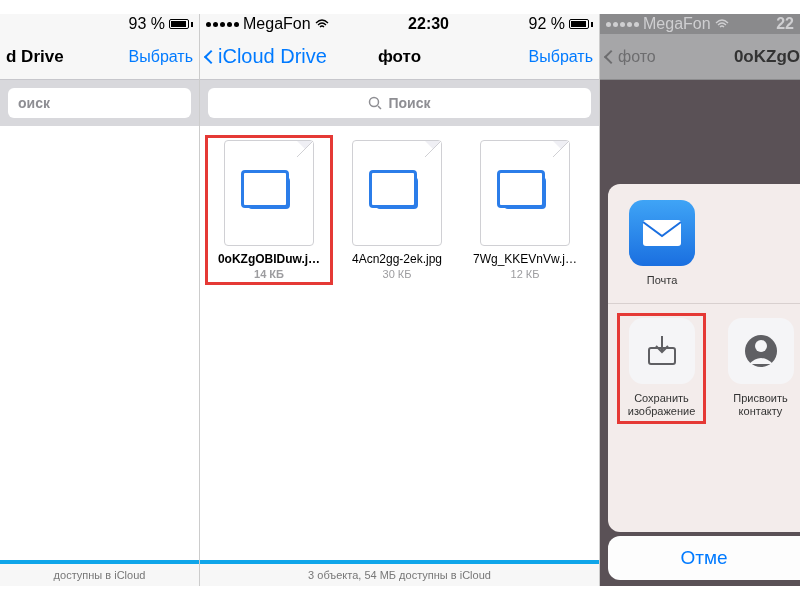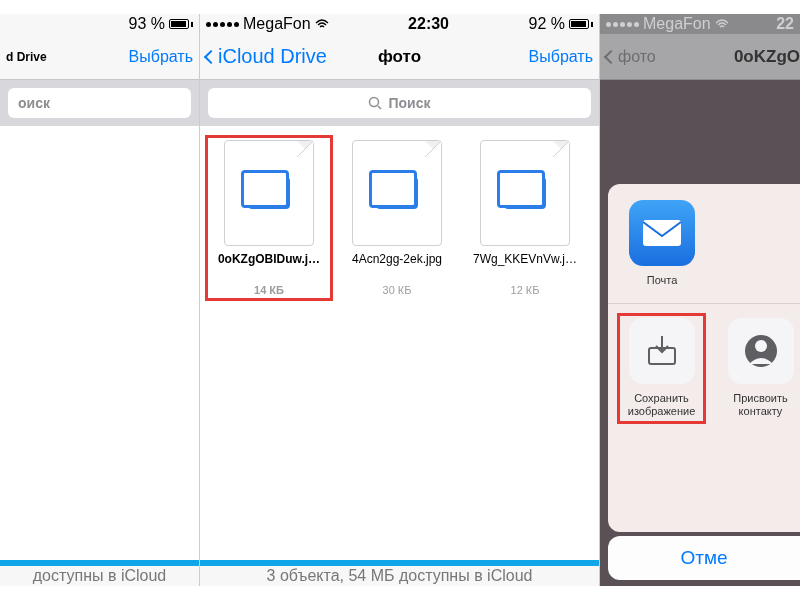--- a/index.html
+++ b/index.html
@@ -19,39 +19,39 @@
   .batt { display: inline-flex; align-items: center; gap: 2px; }
   .batt-body { width: 20px; height: 10px; border: 1px solid #000; border-radius: 2px; position: relative; }
   .batt-fill { position: absolute; left: 1px; top: 1px; bottom: 1px; width: 85%; background: #000; }
   .batt-tip { width: 2px; height: 5px; background: #000; }
 
   .nav { height: 46px; background: #f7f7f7; border-bottom: 1px solid #c7c7cc; display: flex; align-items: center; padding: 0 6px; position: relative; }
   .nav .back { color: #007aff; font-size: 20px; display: flex; align-items: center; gap: 2px; }
   .nav .title { position: absolute; left: 50%; transform: translateX(-50%); font-weight: 600; font-size: 17px; color: #000; }
   .nav .action { margin-left: auto; color: #007aff; font-size: 16px; }
 
-  .p1 .nav .title-left { font-weight: 600; font-size: 12px; color: #000; }
+  .p1 .nav .title-left { font-weight: 600; font-size: 17px; color: #000; }
 
   .searchbar { padding: 8px; background: #d8d8dc; font-weight: bold; }
   .searchbox { background: #fff; border-radius: 6px; height: 30px; display: flex; align-items: center; justify-content: center; color: #8e8e93; font-size: 14px; gap: 6px; padding: 0 10px; }
   .p1 .searchbox { justify-content: flex-start; }
 
   .content { flex: 1; background: #fff; height: calc(100% - 20px - 46px - 46px - 26px); overflow: hidden; }
-  .footer { height: 26px; background: #f7f7f7; border-top: 6px solid #0ea5e9; font-size: 16px; color: #777; display: flex; align-items: center; justify-content: center; }
+  .footer { height: 26px; background: #f7f7f7; border-top: 4px solid #0ea5e9; font-size: 11px; color: #777; display: flex; align-items: center; justify-content: center; }
 
   .grid { display: flex; gap: 10px; padding: 14px 10px; }
   .file { width: 118px; text-align: center; }
   .file.hl { outline: 3px solid #e53935; outline-offset: 2px; font-weight: bold; }
   .thumb { width: 90px; height: 106px; margin: 0 auto 6px; background: #fff; border: 1px solid #d0d0d4; border-radius: 4px; position: relative; display: flex; align-items: center; justify-content: center; }
   .thumb::before { content: ""; position: absolute; right: 0; top: 0; width: 0; height: 0; border-top: 16px solid #efeff4; border-left: 16px solid transparent; }
   .thumb::after { content: ""; position: absolute; right: 0; top: 0; width: 16px; height: 16px; background: linear-gradient(135deg, transparent 48%, #d0d0d4 50%, #fff 52%); }
   .ricon { width: 42px; height: 32px; border: 3px solid #2b7de9; border-radius: 4px; position: relative; }
   .ricon::after { content: ""; position: absolute; left: -10px; top: -10px; width: 42px; height: 32px; border: 3px solid #2b7de9; border-radius: 4px; background: #fff; }
   .fname { font-size: 12px; color: #000; white-space: nowrap; overflow: hidden; text-overflow: ellipsis; }
-  .fsize { font-size: 11px; color: #9c9c9f; margin-top: 18px; }
+  .fsize { font-size: 11px; color: #9c9c9f; margin-top: 2px; }
 
   
   .p3 .dim-status { background: #8a8a8c; color: #cfcfd1; }
   .p3 .dim-status .dots span { background: #cfcfd1; }
   .p3 .dim-nav { height: 46px; background: #a6a6a8; border-bottom: 1px solid #8c8c8e; display: flex; align-items: center; padding: 0 6px; position: relative; }
   .p3 .dim-nav .back { color: #6d6d6f; font-size: 16px; display: flex; align-items: center; gap: 2px; }
   .p3 .dim-nav .title { position: absolute; left: 50%; transform: translateX(-50%); font-weight: 600; font-size: 17px; color: #333; white-space: nowrap; }
   .sheet-bg { position: absolute; left: 0; right: 0; top: 66px; bottom: 0; background: #5a5156; }
   .sheet { position: absolute; left: 8px; right: 0; bottom: 54px; top: 170px; background: #f3eceb; border-radius: 12px 0 0 12px; padding: 16px 0 0 14px; }
   .row { display: flex; gap: 20px; }

